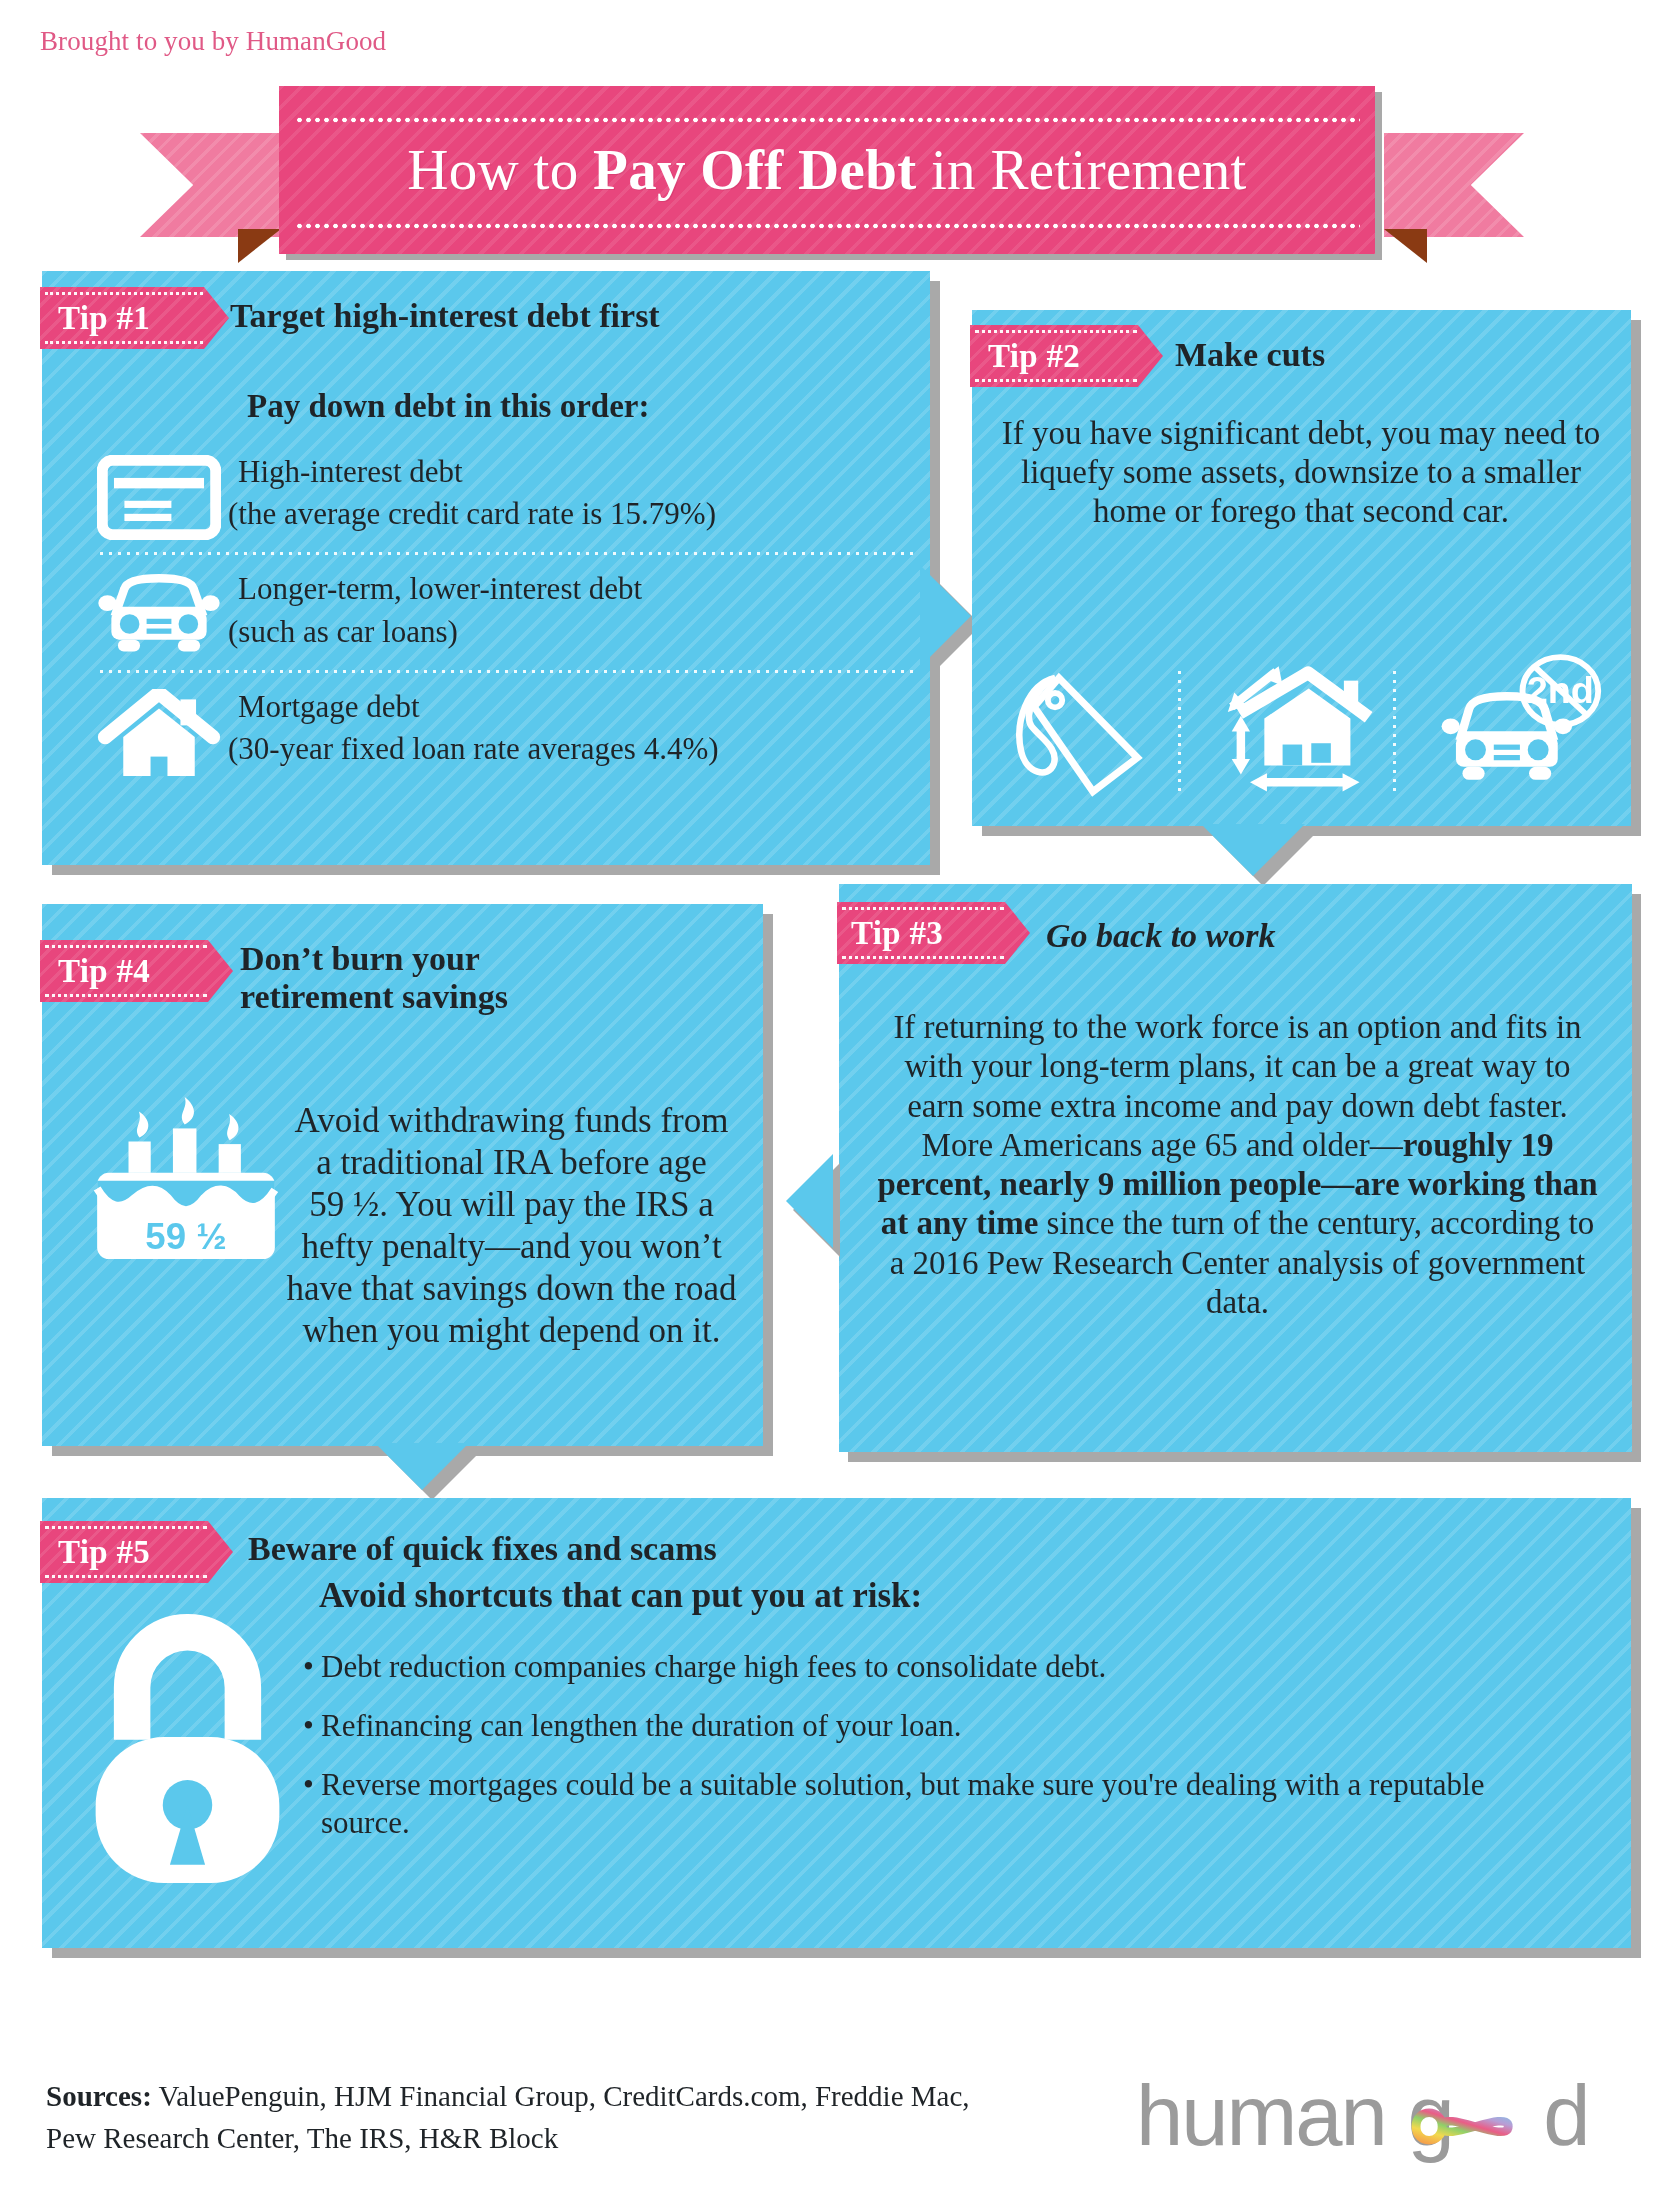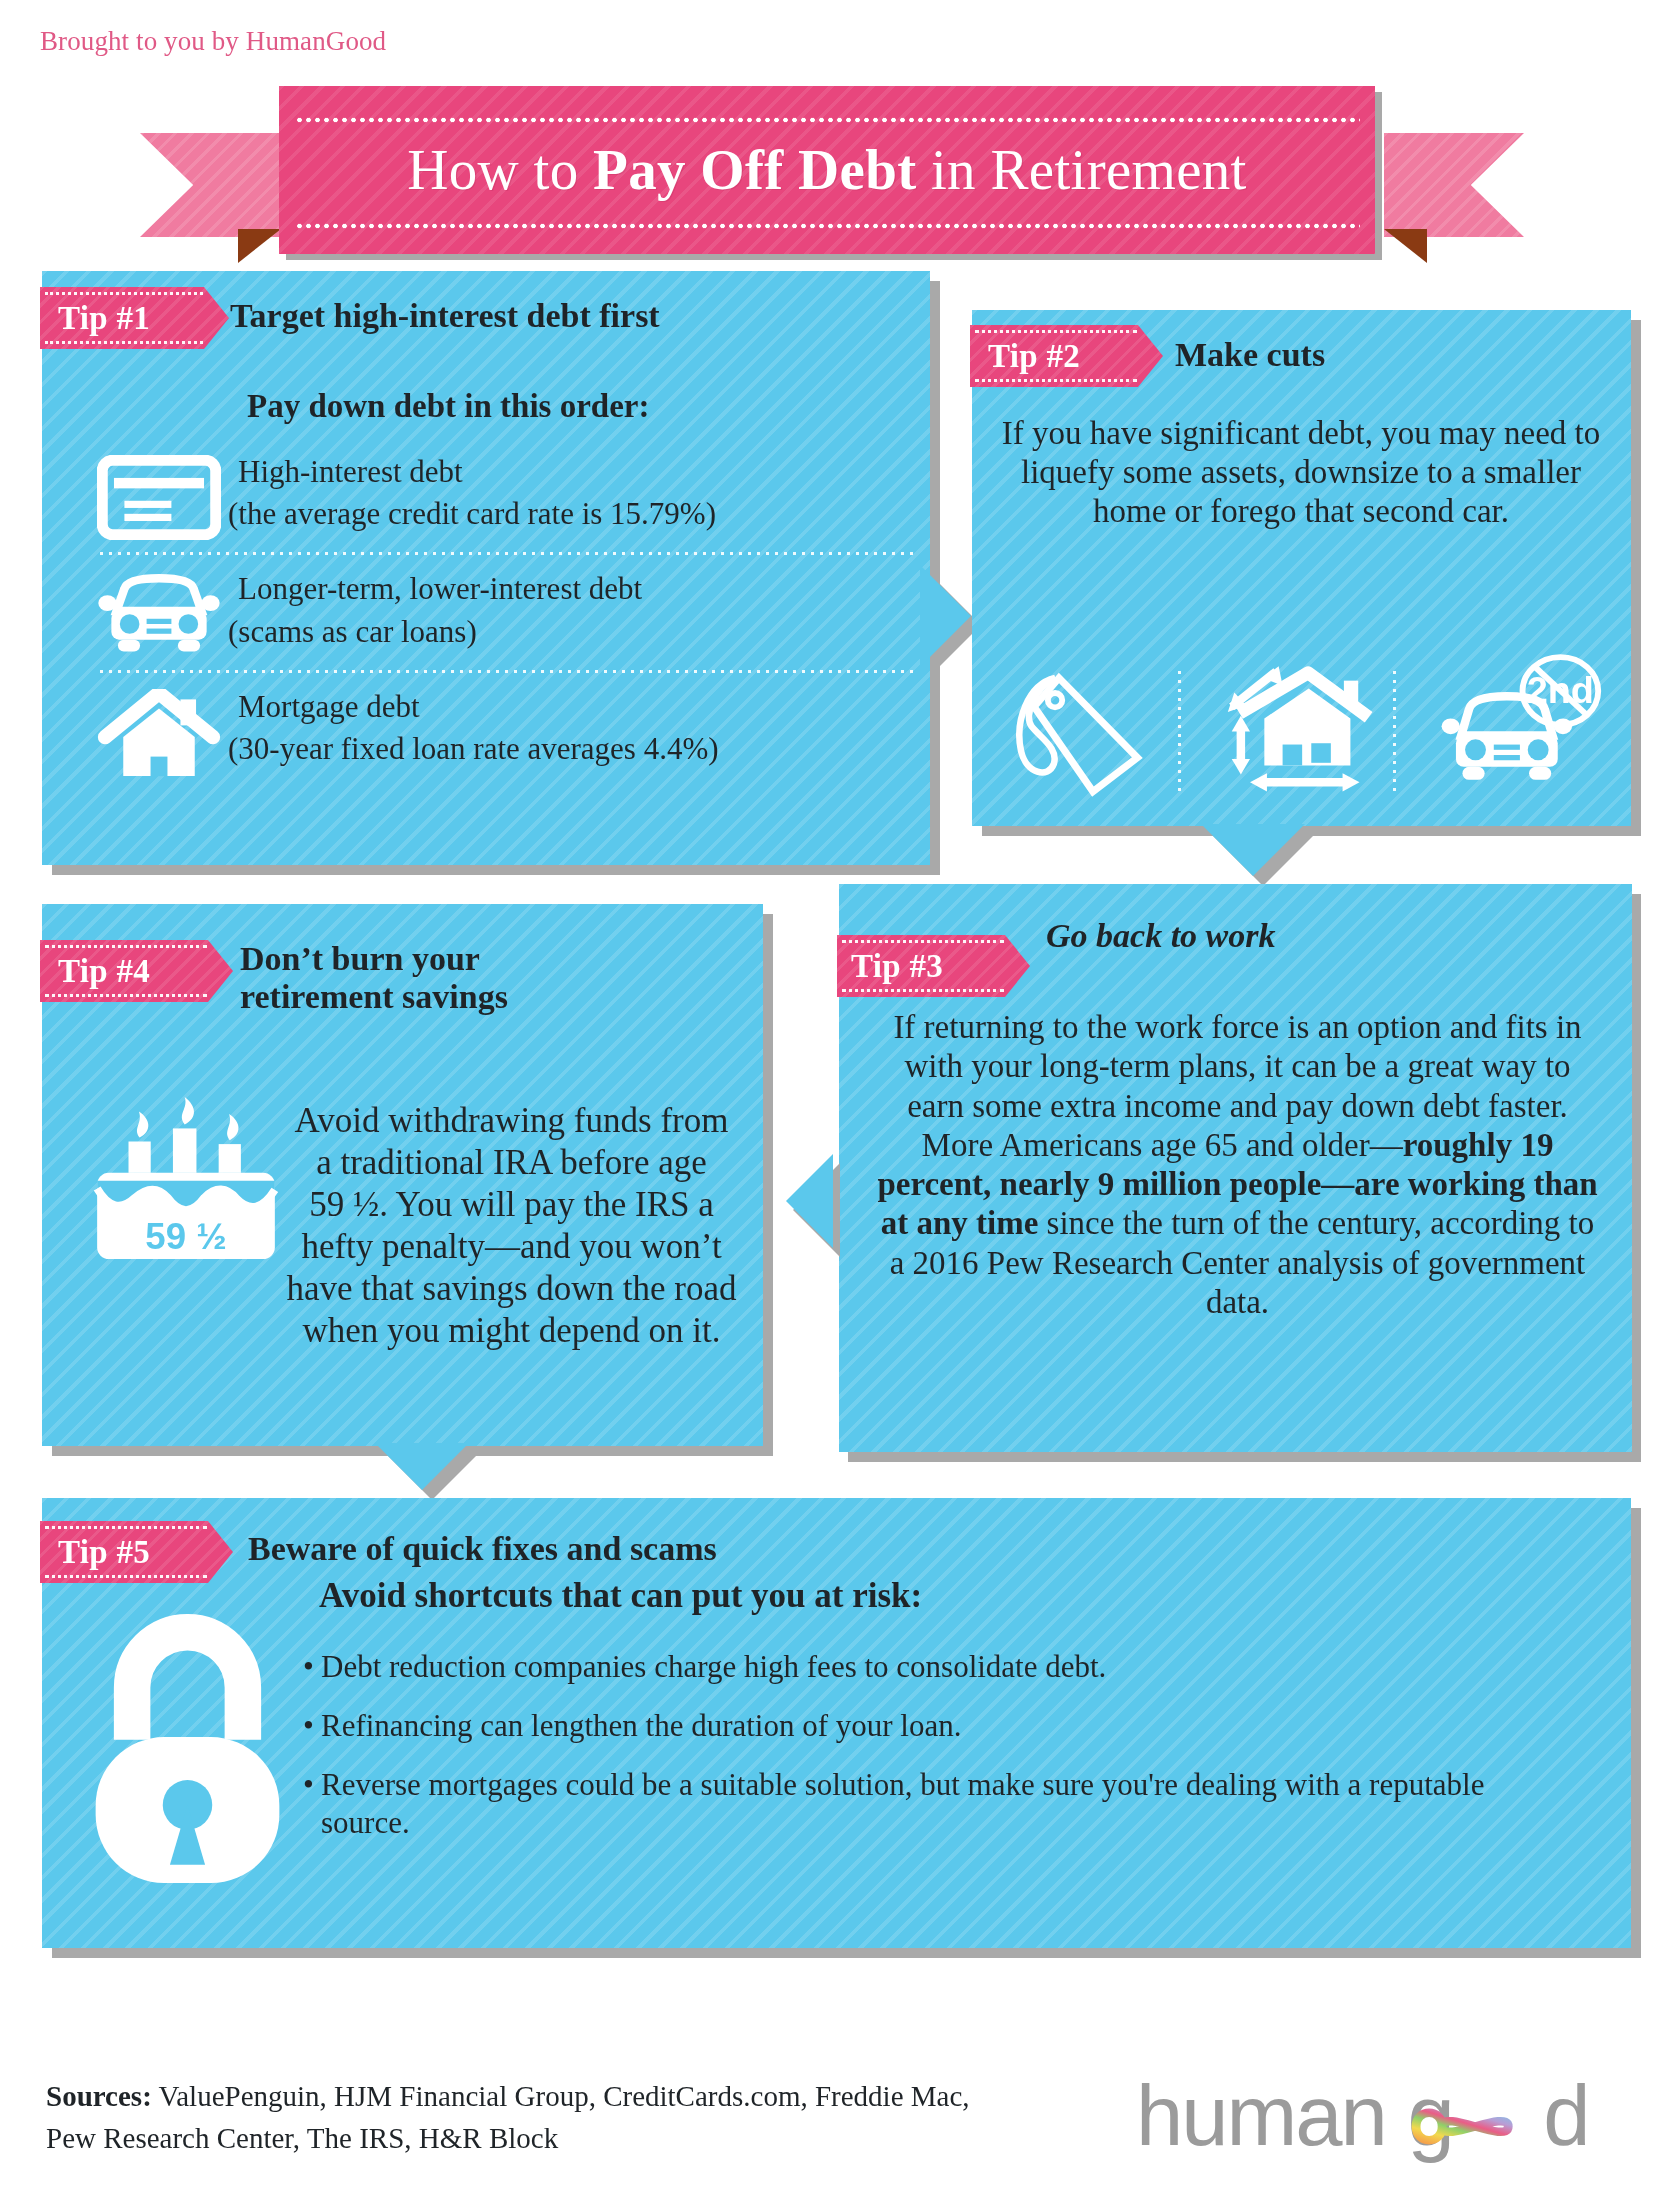--- a/index.html
+++ b/index.html
@@ -312,21 +312,21 @@
       <ellipse cx="174" cy="46" rx="14" ry="12" fill="#ffffff"></ellipse>
       <rect x="22" y="58" width="146" height="44" rx="12" fill="#ffffff"></rect>
       <circle cx="50" cy="78" r="15" fill="#5bc8ec"></circle>
       <circle cx="140" cy="78" r="15" fill="#5bc8ec"></circle>
       <rect x="76" y="70" width="38" height="8" fill="#5bc8ec"></rect>
       <rect x="76" y="85" width="38" height="8" fill="#5bc8ec"></rect>
       <rect x="32" y="102" width="34" height="18" rx="9" fill="#ffffff"></rect>
       <rect x="124" y="102" width="34" height="18" rx="9" fill="#ffffff"></rect>
     </svg>
     <div class="body-text" style="left:196px; top:300px; width:698px;">Longer-term, lower-interest debt</div>
-    <div class="body-text" style="left:186px; top:343px; width:711px;">(scams as car loans)</div>
+    <div class="body-text" style="left:186px; top:343px; width:711px;">(such as car loans)</div>
     <div class="dotted-rule" style="left:55px; top:399px; width:822px;"></div>
 
     <svg class="icon-svg" style="position:absolute; left:55px; top:418px;" width="124" height="91" viewBox="0 0 190 140">
       <path d="M12 74 L95 6 L178 74" fill="none" stroke="#ffffff" stroke-width="22" stroke-linecap="round" stroke-linejoin="round"></path>
       <rect x="128" y="16" width="24" height="40" fill="#ffffff"></rect>
       <path d="M40 74 L95 30 L150 74 L150 134 L40 134 Z" fill="#ffffff"></path>
       <rect x="82" y="104" width="26" height="30" fill="#5bc8ec"></rect>
     </svg>
     <div class="body-text" style="left:196px; top:418px; width:698px;">Mortgage debt</div>
     <div class="body-text" style="left:186px; top:460px; width:711px;">(30-year fixed loan rate averages 4.4%)</div>
@@ -423,21 +423,21 @@
     <div>retirement savings</div>
   </div>
 
   <div class="card-shadow" style="left:848px; top:894px; width:793px; height:568px;"></div>
   <div class="card" style="left:839px; top:884px; width:793px; height:568px;">
     <div class="body-text" style="left:33px; top:124px; width:731px; text-align:center; font-size:33px; line-height:1.19;"><span>If returning to the work force is an option and fits in with your long-term plans, it can be a great way to earn some extra income and pay down debt faster. More Americans age 65 and older—</span><b>roughly 19 percent, nearly 9 million people—are working than at any time</b><span> since the turn of the century, according to a 2016 Pew Research Center analysis of government data.</span></div>
   </div>
 
   <div class="arrow-sh" style="left:793px; top:1163px; border-width:47px 47px 47px 0; border-color:transparent #a9a9a9 transparent transparent;"></div>
   <div class="arrow" style="left:786px; top:1154px; border-width:47px 47px 47px 0; border-color:transparent #5bc8ec transparent transparent;"></div>
-  <div class="tip-badge" style="left:837px; top:935px; width:193px;padding-left:14px;">
+  <div class="tip-badge" style="left:837px; top:902px; width:193px;padding-left:14px;">
     <span class="tip-badge-label">Tip #3</span>
   </div>
   <div class="tip-heading" style="left:1046px; top:917px;font-style:italic;">Go back to work</div>
 
   <div class="card-shadow" style="left:52px; top:1508px; width:1589px; height:450px;"></div>
   <div class="card" style="left:42px; top:1498px; width:1589px; height:450px;">
 
     <svg class="icon-svg" style="position:absolute; left:38px; top:111px;" width="215" height="281" viewBox="0 0 330 430">
       <path d="M80 200 L80 120 A85 85 0 0 1 250 120 L250 200" fill="none" stroke="#ffffff" stroke-width="56"></path>
       <rect x="24" y="196" width="282" height="224" rx="105" fill="#ffffff"></rect>

